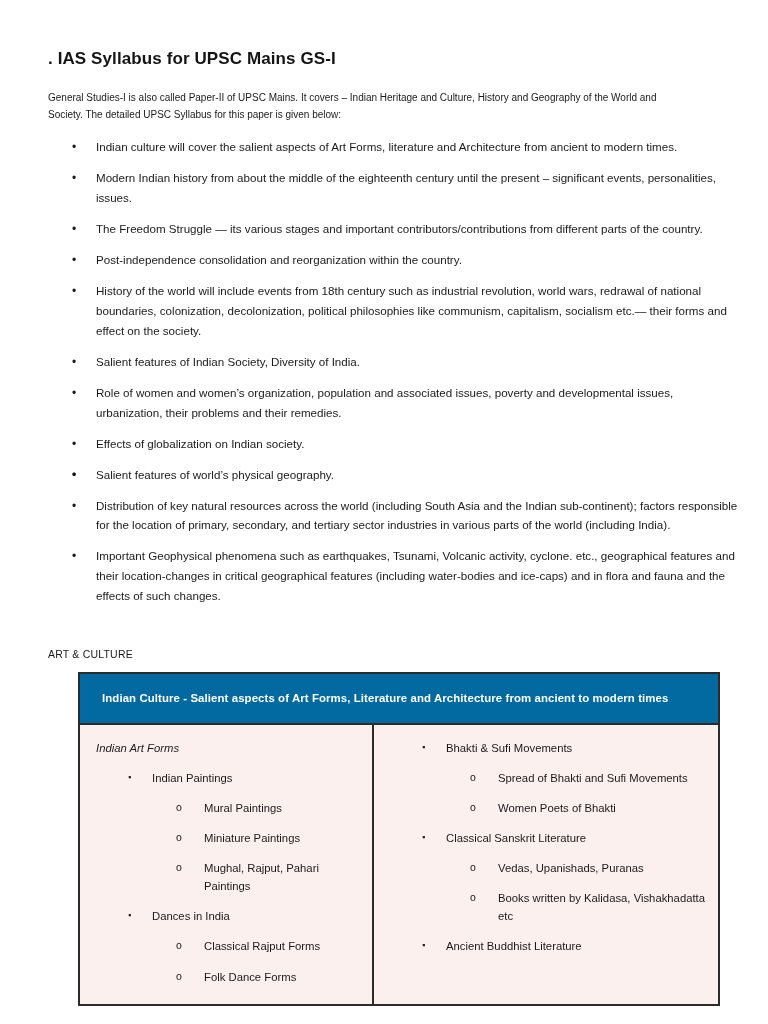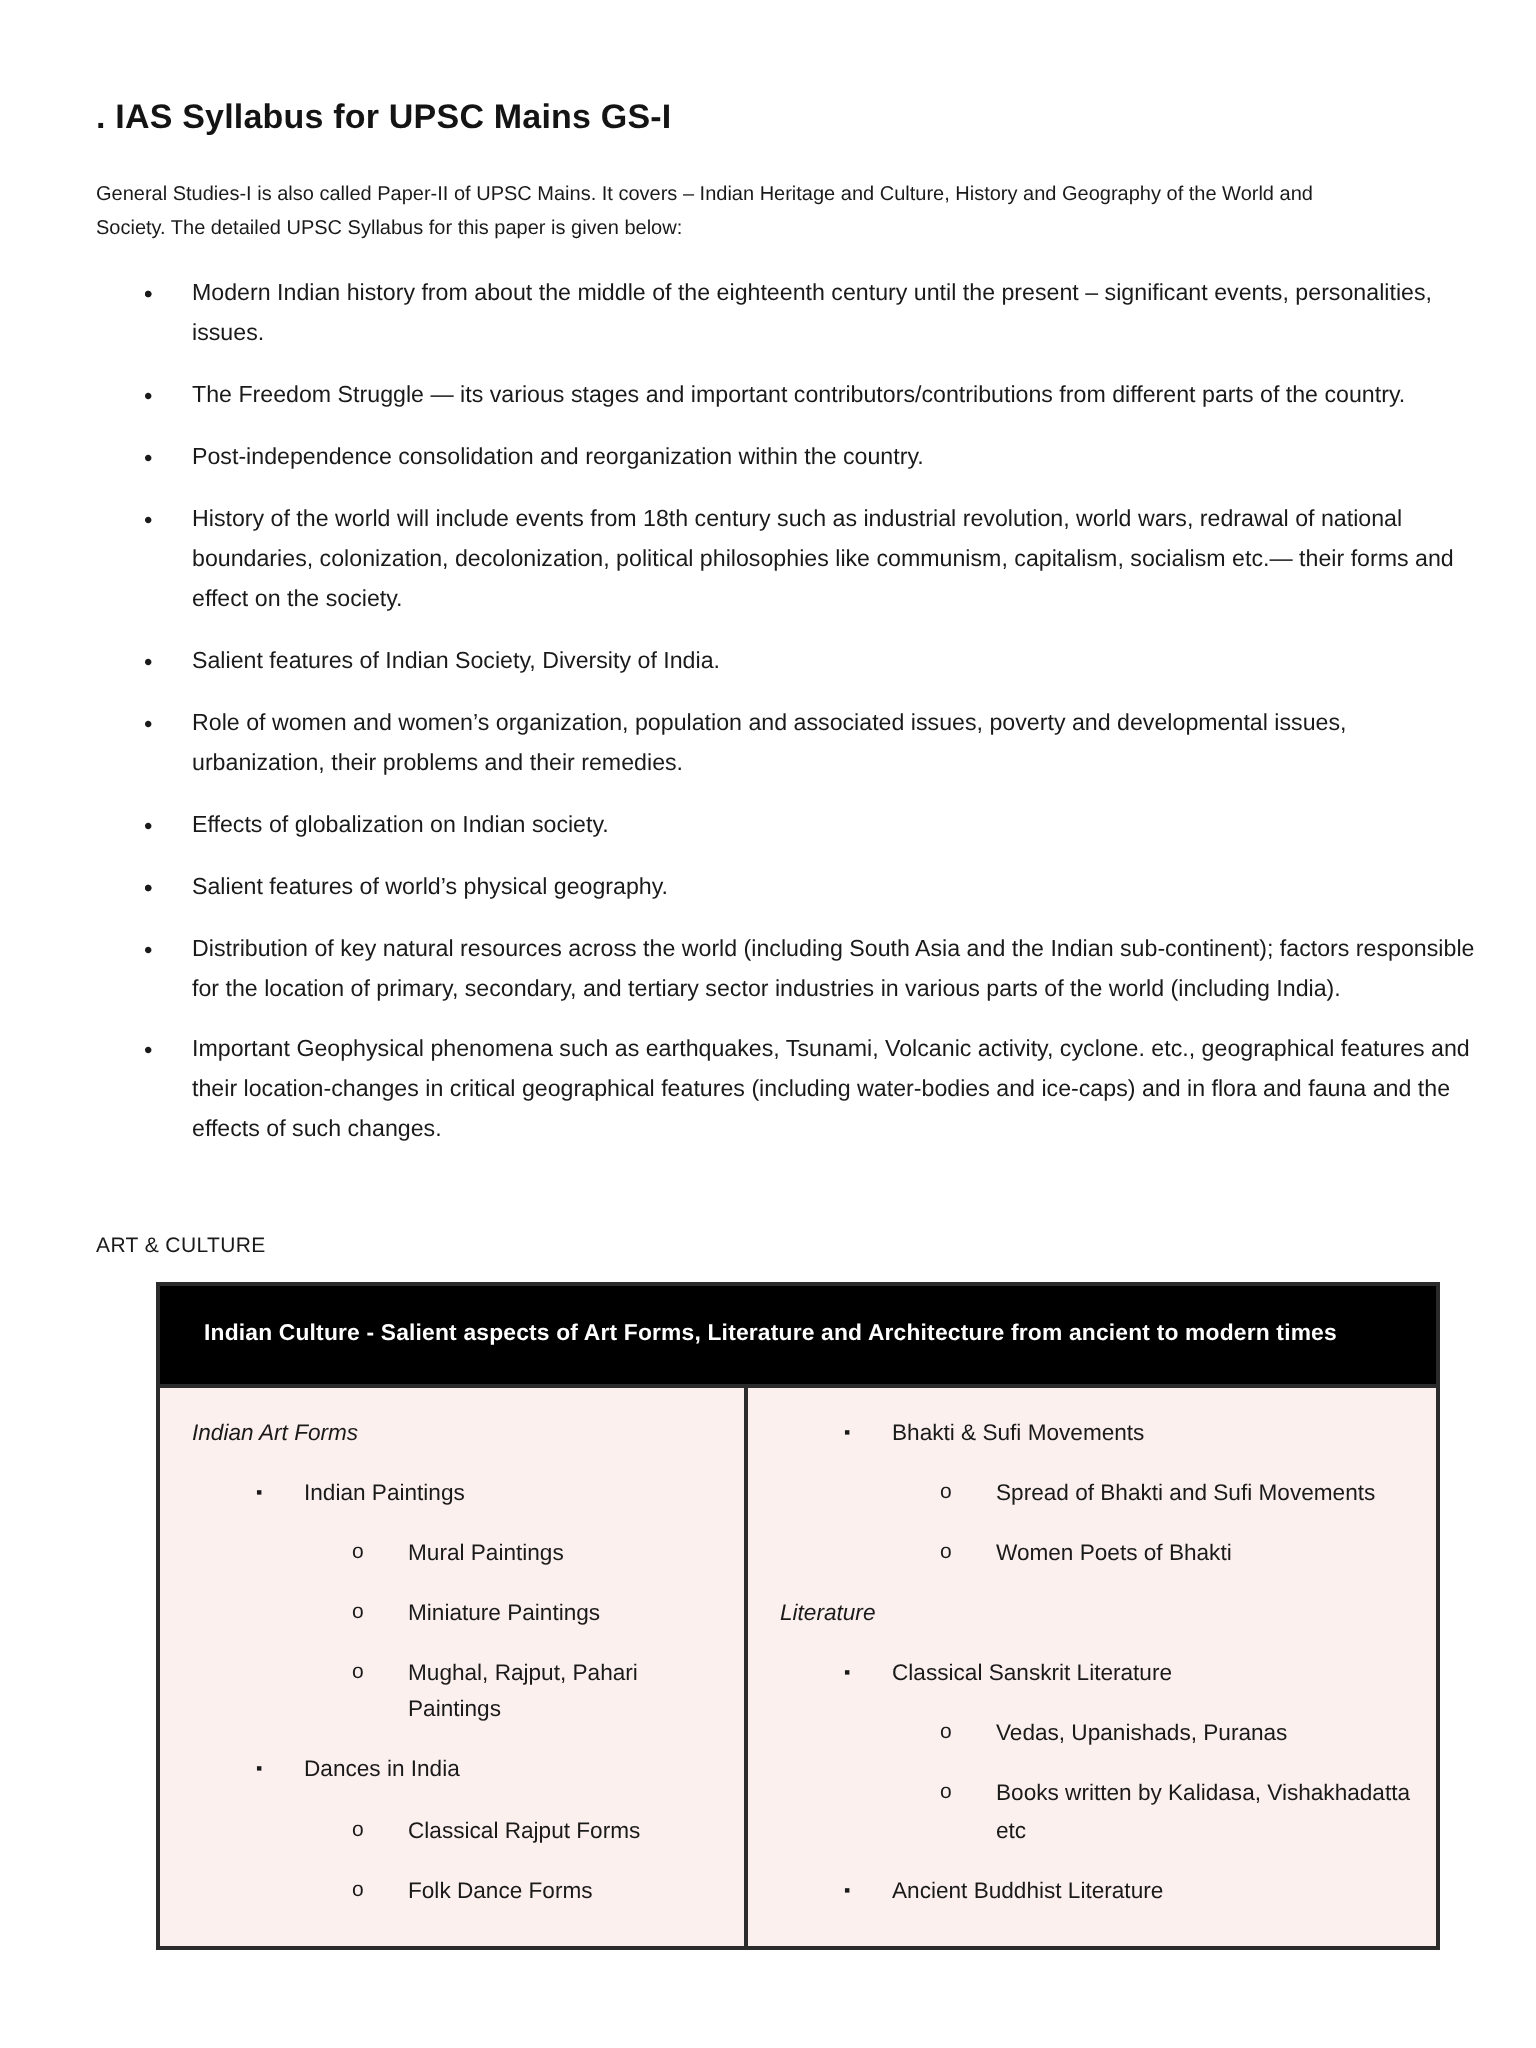--- a/index.html
+++ b/index.html
@@ -66,21 +66,21 @@
   }
   
   .culture-table {
     margin-left: 30px;
     margin-right: 18px;
     border: 2px solid #2b2b2b;
     border-collapse: separate;
     background: #fcf0ee;
   }
   .table-header {
-    background: #000000;
+    background: #0369a1;
     border-bottom: 2px solid #2b2b2b;
     padding: 17px 0 17px 0;
   }
   .table-header .title {
     color: #ffffff;
     font-size: 11.4px;
     font-weight: bold;
     padding-left: 22px;
     letter-spacing: 0.1px;
     line-height: 1.3;
@@ -148,21 +148,21 @@
 </head>
 <body>
 
 <div class="page">
 
   <div class="doc-heading">. IAS Syllabus for UPSC Mains GS-I</div>
 
   <p class="intro">General Studies-I is also called Paper-II of UPSC Mains. It covers –  Indian Heritage and Culture, History and Geography of the World and Society. The detailed UPSC Syllabus for this paper is given below:</p>
 
   <ul class="syllabus">
-    <li><span class="bullet-dot">•</span></li>
+    <li><span class="bullet-dot">•</span><span>Indian culture will cover the salient aspects of Art Forms, literature and Architecture from ancient to modern times.</span></li>
     <li><span class="bullet-dot">•</span><span>Modern Indian history from about the middle of the eighteenth century until the present – significant events, personalities, issues.</span></li>
     <li><span class="bullet-dot">•</span><span>The Freedom Struggle — its various stages and important contributors/contributions from different parts of the country.</span></li>
     <li><span class="bullet-dot">•</span><span>Post-independence consolidation and reorganization within the country.</span></li>
     <li><span class="bullet-dot">•</span><span>History of the world will include events from 18th century such as industrial revolution, world wars, redrawal of national boundaries, colonization, decolonization, political philosophies like communism, capitalism, socialism etc.— their forms and effect on the society.</span></li>
     <li><span class="bullet-dot">•</span><span>Salient features of Indian Society, Diversity of India.</span></li>
     <li><span class="bullet-dot">•</span><span>Role of women and women’s organization, population and associated issues, poverty and developmental issues, urbanization, their problems and their remedies.</span></li>
     <li><span class="bullet-dot">•</span><span>Effects of globalization on Indian society.</span></li>
     <li><span class="bullet-dot">•</span></li>
     <li><span class="bullet-dot">•</span><span>Salient features of world’s physical geography.</span></li>
     <li><span class="bullet-dot">•</span><span>Distribution of key natural resources across the world (including South Asia and the Indian sub-continent); factors responsible for the location of primary, secondary, and tertiary sector industries in various parts of the world (including India).</span></li>
@@ -220,21 +220,20 @@
         </div>
         <div class="lvl3">
           <span class="circ">o</span>
           <span>Spread of Bhakti and Sufi Movements</span>
         </div>
         <div class="lvl3">
           <span class="circ">o</span>
           <span>Women Poets of Bhakti</span>
         </div>
 
-        <div class="lvl1">Literature</div>
 
         <div class="lvl2">
           <span class="sq">▪</span>
           <span>Classical Sanskrit Literature</span>
         </div>
         <div class="lvl3">
           <span class="circ">o</span>
           <span>Vedas, Upanishads, Puranas</span>
         </div>
         <div class="lvl3">

